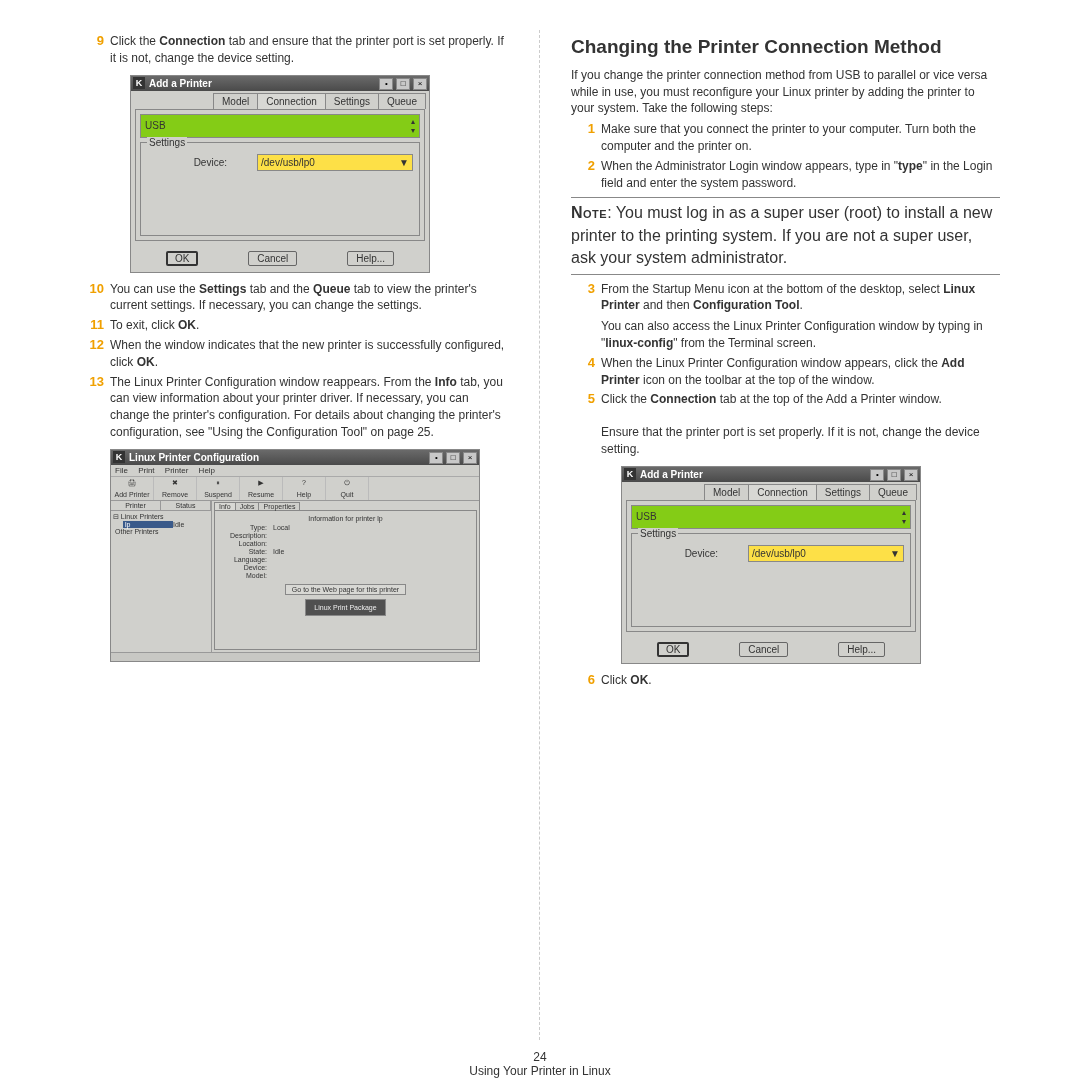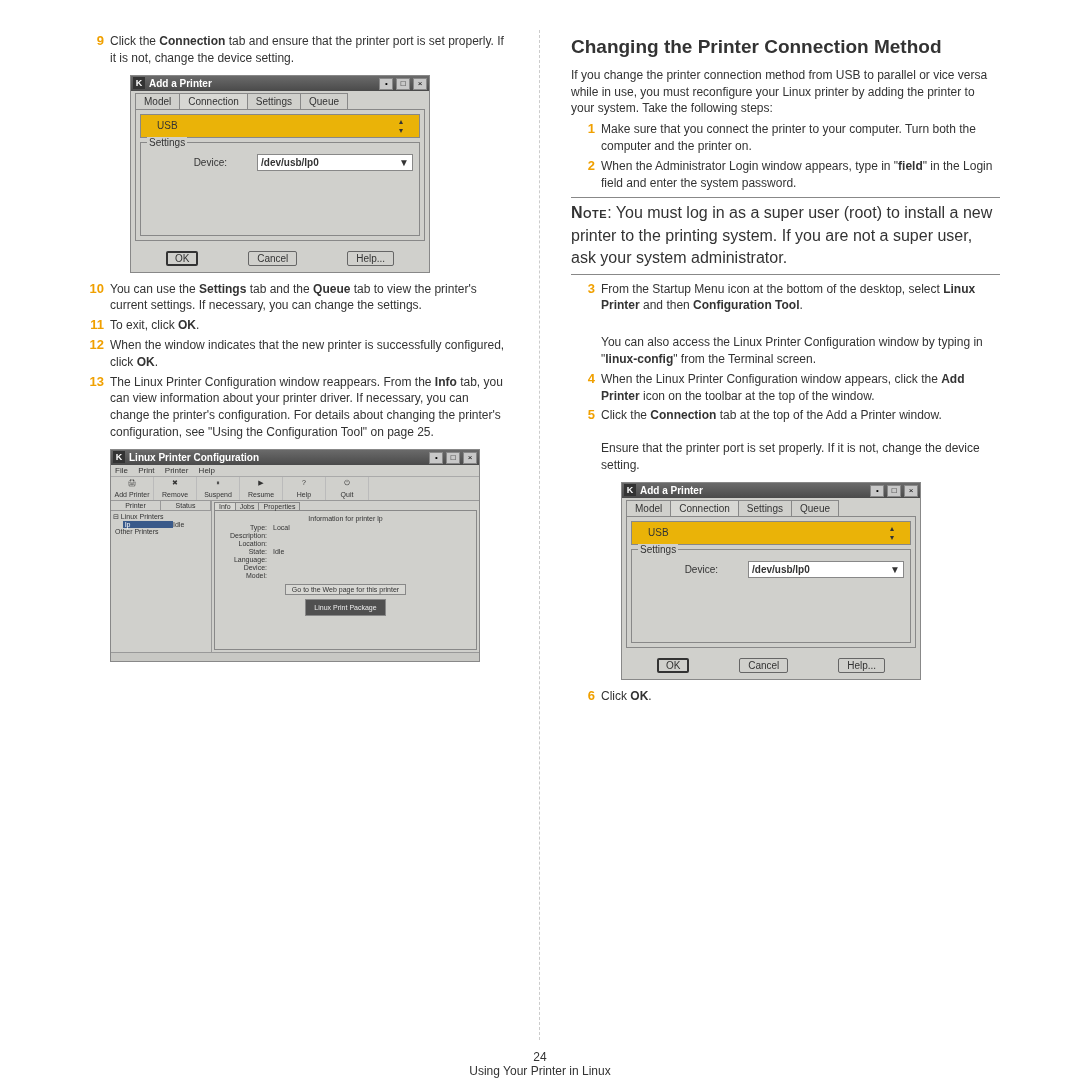--- a/index.html
+++ b/index.html
@@ -106,20 +106,21 @@
     border: 1px solid #888;
     width: 12px;
     height: 10px;
     text-align: center;
     line-height: 10px;
     font-size: 8px;
   }
   .tabs {
     display: flex;
     padding: 2px 4px 0 4px;
+    justify-content: flex-end;
   }
   .tab {
     border: 1px solid #888;
     border-bottom: none;
     padding: 2px 8px;
     background: #d0d0cc;
     margin-right: -1px;
     font-size: 10px;
   }
   .tab.active {
@@ -127,23 +128,23 @@
     position: relative;
     z-index: 2;
   }
   .panel {
     border: 1px solid #888;
     margin: 0 4px 4px 4px;
     padding: 4px;
     background: #d0d0cc;
   }
   .combo {
-    background: #eab308;
-    border: 1px solid #888;
-    padding: 2px 16px;
+    background: #84cc16;
+    border: 1px solid #888;
+    padding: 2px 4px;
     display: flex;
     justify-content: space-between;
     align-items: center;
     font-size: 10px;
   }
   .combo .arrow {
     font-size: 8px;
   }
   .fieldset {
     border: 1px solid #888;
@@ -163,27 +164,26 @@
     align-items: center;
     margin-top: -6px;
   }
   .dev-row .lbl {
     width: 80px;
     text-align: right;
     padding-right: 30px;
   }
   .dev-row .val {
     flex: 1;
-    background: #ffffff;
+    background: #fde047;
     border: 1px solid #888;
     padding: 2px 3px;
     display: flex;
     justify-content: space-between;
     align-items: center;
-    font-weight: bold;
   }
   .btnrow {
     display: flex;
     justify-content: space-around;
     padding: 6px 20px;
     gap: 20px;
   }
   .btn {
     border: 1px solid #666;
     border-radius: 2px;
@@ -493,33 +493,33 @@
     <h2>Changing the Printer Connection Method</h2>
     <p style="line-height:1.4;margin:4px 0">If you change the printer connection method from USB to parallel or vice versa while in use, you must reconfigure your Linux printer by adding the printer to your system. Take the following steps:</p>
 
     <div class="step-row">
       <div class="step-num">1</div>
       <div class="step-text">Make sure that you connect the printer to your computer. Turn both the computer and the printer on.</div>
     </div>
     <div class="step-row">
       <div class="step-num">2</div>
       <div class="step-text">
-        <span>When the Administrator Login window appears, type in "</span><b>field</b><span>" in the Login field and enter the system password.</span>
+        <span>When the Administrator Login window appears, type in "</span><b>type</b><span>" in the Login field and enter the system password.</span>
       </div>
     </div>
 
     <div class="note-box">
       <span class="note-label">Note</span><span>: You must log in as a super user (root) to install a new printer to the printing system. If you are not a super user, ask your system administrator.</span>
     </div>
 
     <div class="step-row">
       <div class="step-num">3</div>
       <div class="step-text">
         <span>From the Startup Menu icon at the bottom of the desktop, select </span><b>Linux Printer</b><span> and then </span><b>Configuration Tool</b><span>.</span>
-        <div style="margin-top:20px"><span>You can also access the Linux Printer Configuration window by typing in "</span><b>linux-config</b><span>" from the Terminal screen.</span></div>
+        <div style="margin-top:4px"><span>You can also access the Linux Printer Configuration window by typing in "</span><b>linux-config</b><span>" from the Terminal screen.</span></div>
       </div>
     </div>
     <div class="step-row">
       <div class="step-num">4</div>
       <div class="step-text">
         <span>When the Linux Printer Configuration window appears, click the </span><b>Add Printer</b><span> icon on the toolbar at the top of the window.</span>
       </div>
     </div>
     <div class="step-row">
       <div class="step-num">5</div>

